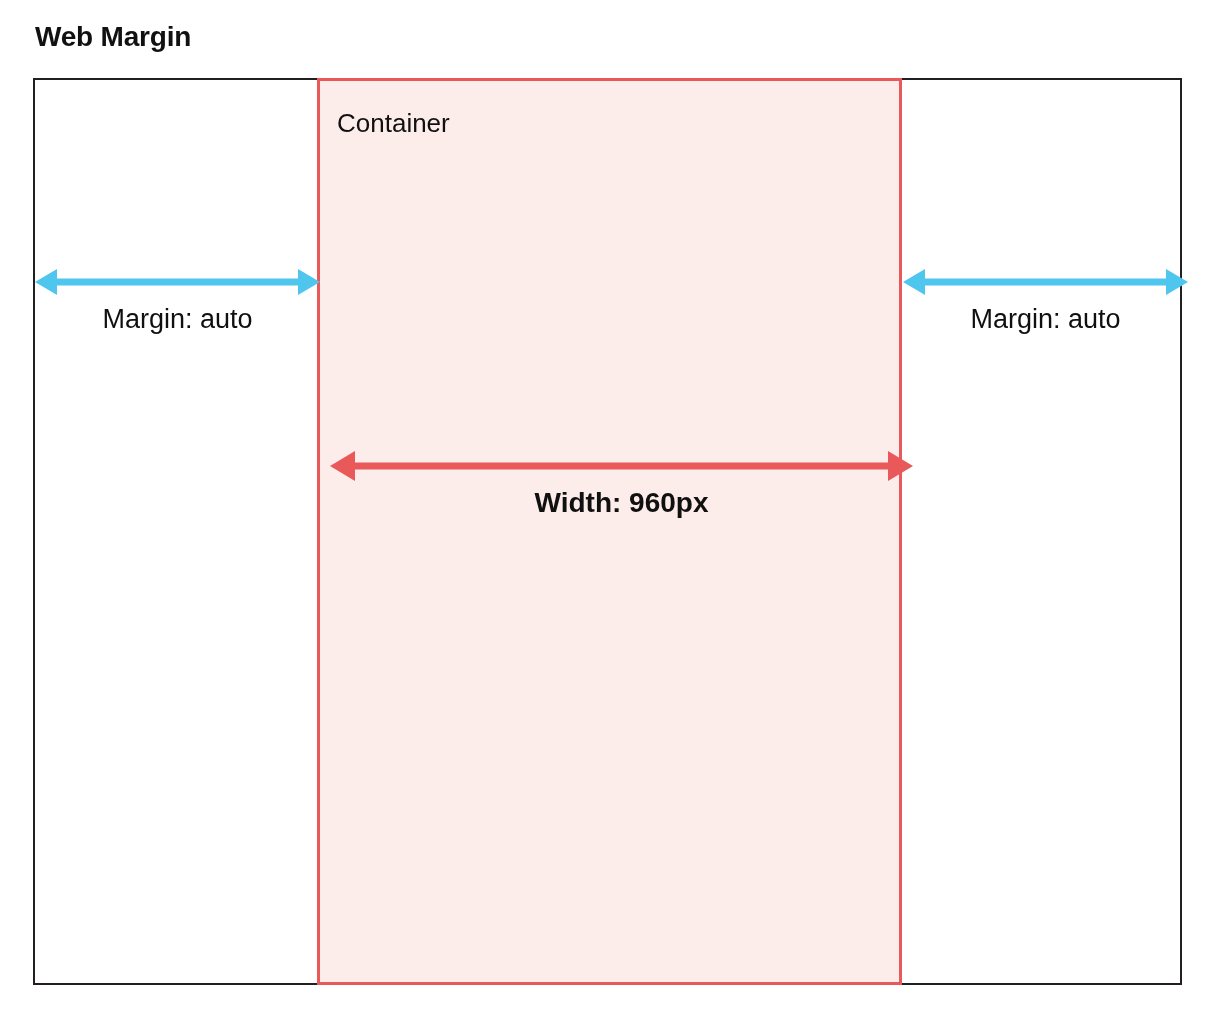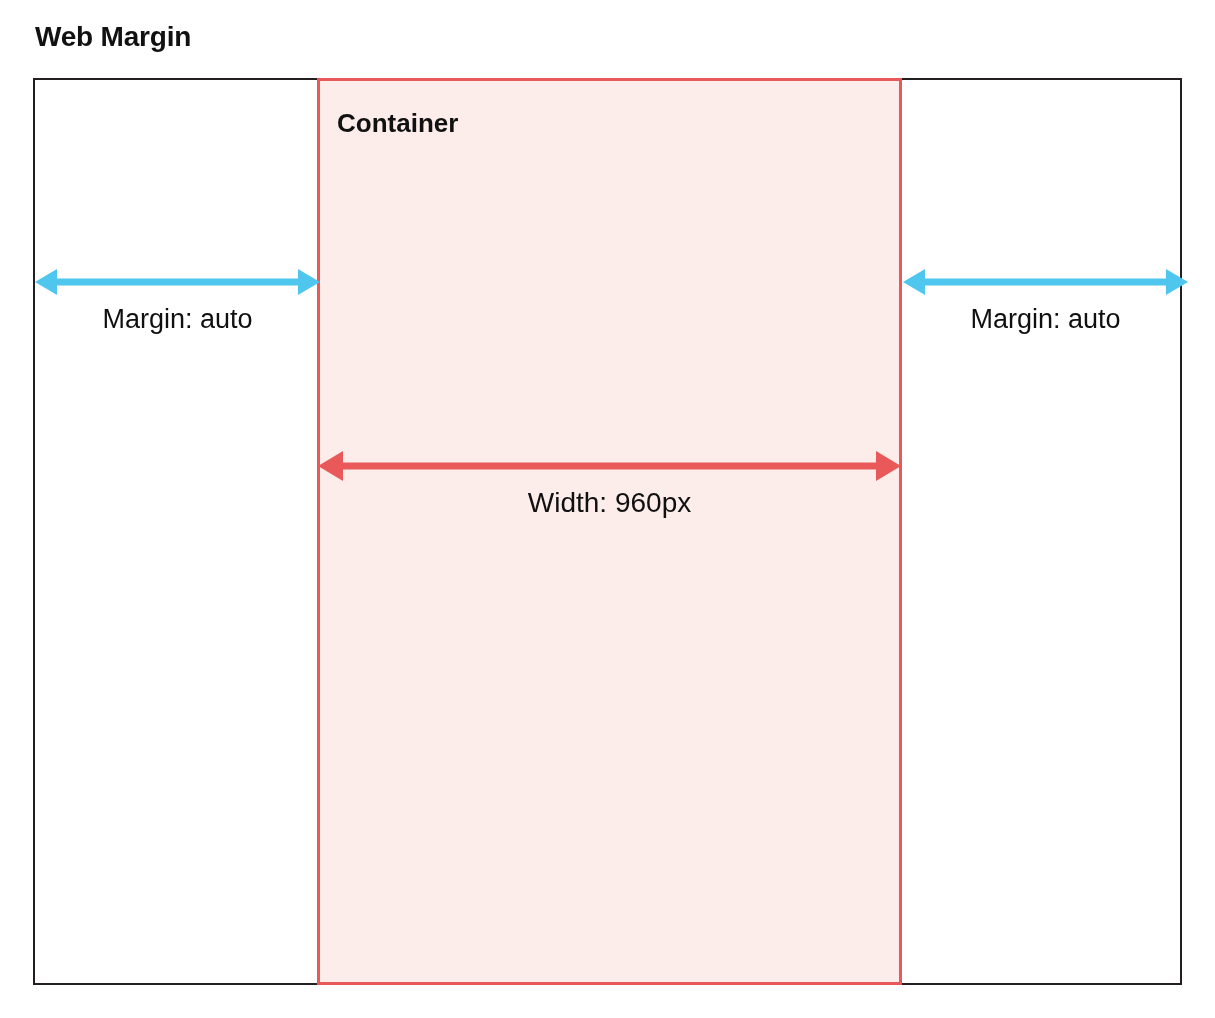--- a/index.html
+++ b/index.html
@@ -49,21 +49,21 @@
     height: 907px;
     box-sizing: border-box;
     border: 3px solid #e9595a;
     background: #fcecea;
   }
   #container-label {
     position: absolute;
     left: 17px;
     top: 27px;
     font-size: 26px;
-    font-weight: bold;
+    font-weight: normal;
     color: #111111;
     white-space: nowrap;
   }
 
   
   .margin-zone {
     position: absolute;
     top: 256px;
     width: 335px;
     height: 110px;
@@ -85,24 +85,25 @@
     width: 285px;
     text-align: center;
     font-size: 27px;
     color: #101010;
     white-space: nowrap;
   }
 
   
   #width-annotation {
     position: absolute;
-    left: 318px;
+    left: 330px;
     top: 443px;
     width: 694px;
     height: 105px;
+    font-weight: bold;
   }
   #width-arrow {
     position: absolute;
     left: 0;
     top: 0;
     width: 583px;
     height: 46px;
   }
   #width-label {
     position: absolute;

